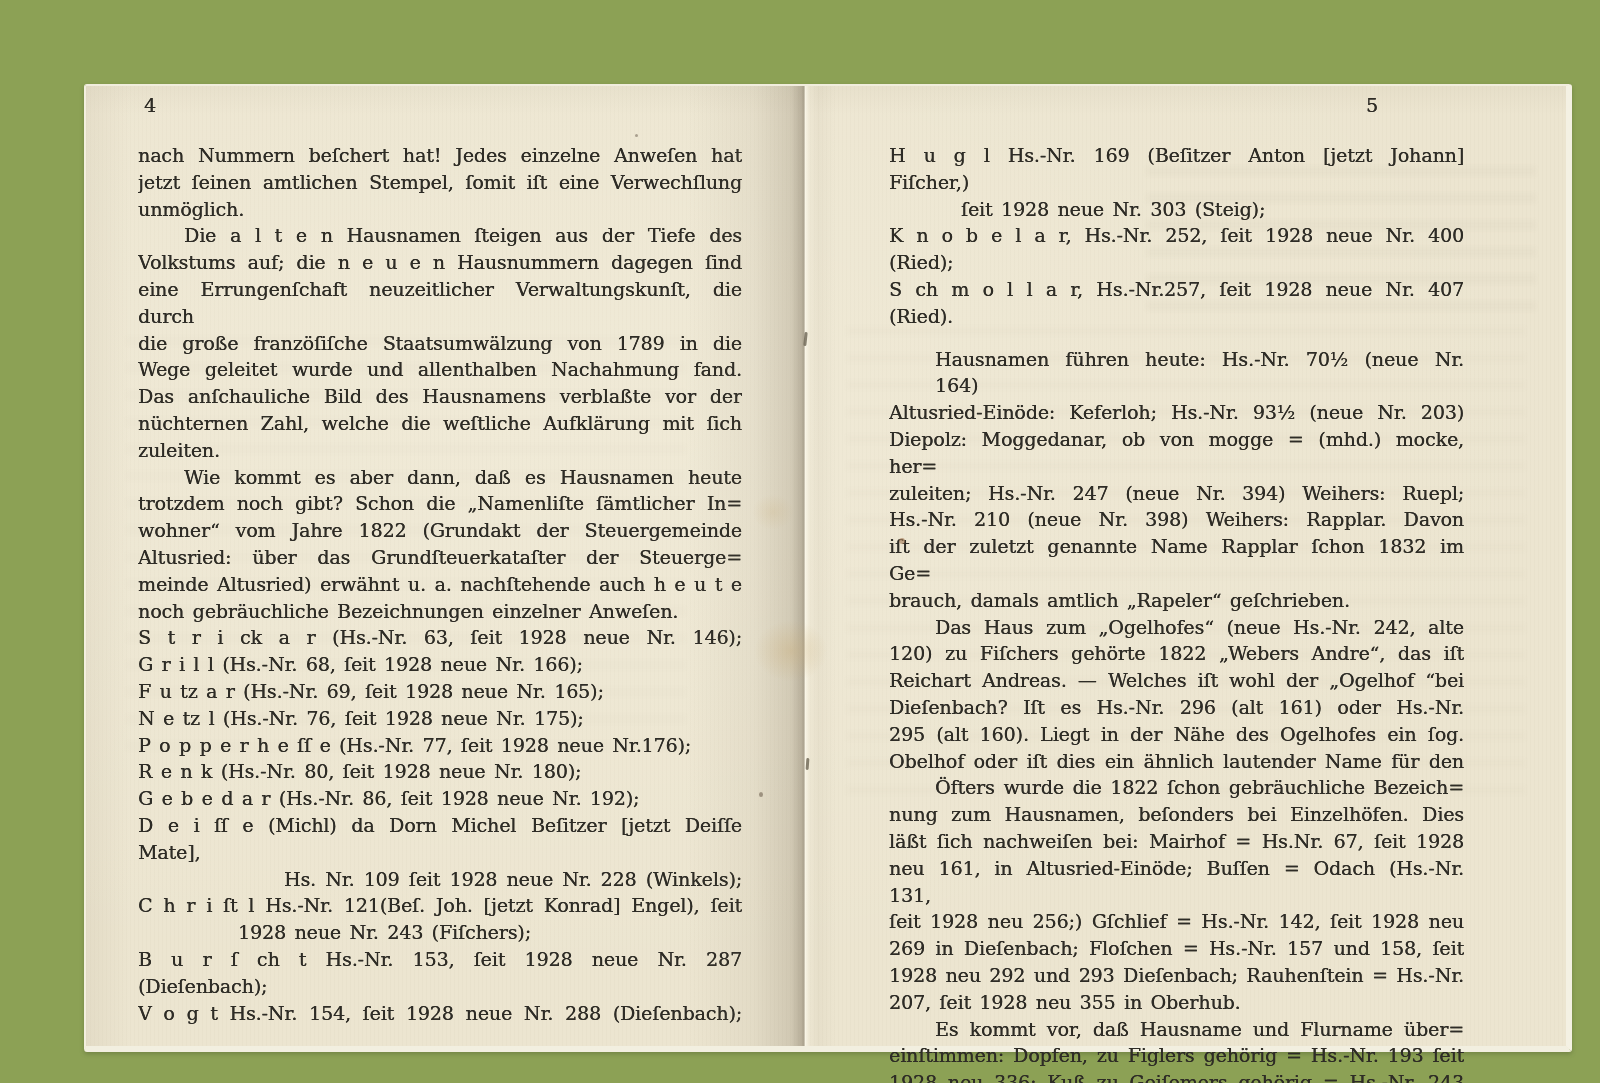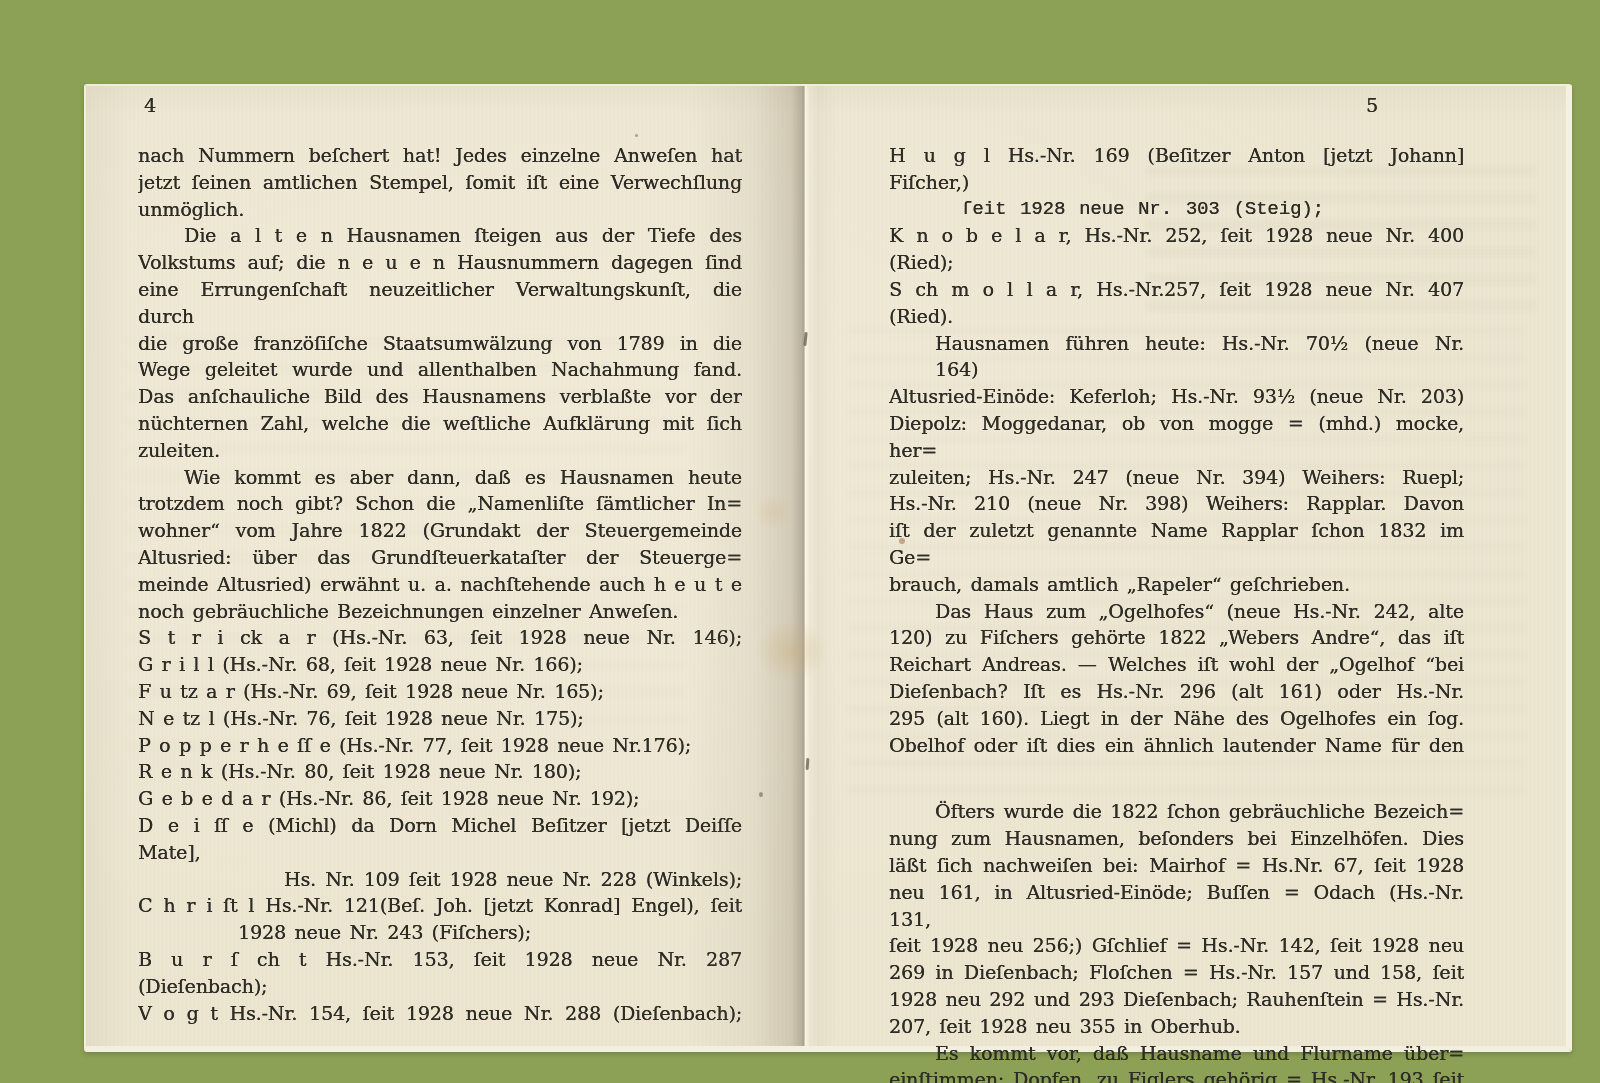--- a/index.html
+++ b/index.html
@@ -116,37 +116,37 @@
         <div class="line">G e b e d a r (Hs.-Nr. 86, ſeit 1928 neue Nr. 192);</div>
         <div class="line just">D e i ſſ e (Michl) da Dorn Michel Beſitzer [jetzt Deiſſe Mate],</div>
         <div class="line just" style="padding-left: 146px;">Hs. Nr. 109 ſeit 1928 neue Nr. 228 (Winkels);</div>
         <div class="line just">C h r i ſt l Hs.-Nr. 121(Beſ. Joh. [jetzt Konrad] Engel), ſeit</div>
         <div class="line" style="padding-left: 100px;">1928 neue Nr. 243 (Fiſchers);</div>
         <div class="line just">B u r ſ ch t Hs.-Nr. 153, ſeit 1928 neue Nr. 287 (Dieſenbach);</div>
         <div class="line just">V o g t Hs.-Nr. 154, ſeit 1928 neue Nr. 288 (Dieſenbach);</div>
       </div>
     <div class="textblock right" id="right-lines">
         <div class="line just">H u g l Hs.-Nr. 169 (Beſitzer Anton [jetzt Johann] Fiſcher,)</div>
-        <div class="line" style="padding-left: 72px; font-family: Liberation Mono, monospace;">ſeit 1928 neue Nr. 303 (Steig);</div>
+        <div class="line" style="padding-left: 72px;">ſeit 1928 neue Nr. 303 (Steig);</div>
         <div class="line just">K n o b e l a r, Hs.-Nr. 252, ſeit 1928 neue Nr. 400 (Ried);</div>
         <div class="line just">S ch m o l l a r, Hs.-Nr.257, ſeit 1928 neue Nr. 407 (Ried).</div>
-        <div class="line just" style="padding-left: 46px;">Hausnamen führen heute: Hs.-Nr. 70½ (neue Nr. 164)</div>
+        <div class="line just" style="padding-left: 46px; margin-top: 16px;">Hausnamen führen heute: Hs.-Nr. 70½ (neue Nr. 164)</div>
         <div class="line just">Altusried-Einöde: Keferloh; Hs.-Nr. 93½ (neue Nr. 203)</div>
         <div class="line just">Diepolz: Moggedanar, ob von mogge = (mhd.) mocke, her=</div>
         <div class="line just">zuleiten; Hs.-Nr. 247 (neue Nr. 394) Weihers: Ruepl;</div>
         <div class="line just">Hs.-Nr. 210 (neue Nr. 398) Weihers: Rapplar. Davon</div>
         <div class="line just">iſt der zuletzt genannte Name Rapplar ſchon 1832 im Ge=</div>
         <div class="line">brauch, damals amtlich „Rapeler“ geſchrieben.</div>
         <div class="line just" style="padding-left: 46px;">Das Haus zum „Ogelhofes“ (neue Hs.-Nr. 242, alte</div>
         <div class="line just">120) zu Fiſchers gehörte 1822 „Webers Andre“, das iſt</div>
         <div class="line just">Reichart Andreas. — Welches iſt wohl der „Ogelhof “bei</div>
         <div class="line just">Dieſenbach? Iſt es Hs.-Nr. 296 (alt 161) oder Hs.-Nr.</div>
         <div class="line just">295 (alt 160). Liegt in der Nähe des Ogelhofes ein ſog.</div>
         <div class="line just">Obelhof oder iſt dies ein ähnlich lautender Name für den</div>
-        <div class="line just" style="padding-left: 46px; margin-top: 40px;">Öfters wurde die 1822 ſchon gebräuchliche Bezeich=</div>
+        <div class="line just" style="padding-left: 46px;">Öfters wurde die 1822 ſchon gebräuchliche Bezeich=</div>
         <div class="line just">nung zum Hausnamen, beſonders bei Einzelhöfen. Dies</div>
         <div class="line just">läßt ſich nachweiſen bei: Mairhof = Hs.Nr. 67, ſeit 1928</div>
         <div class="line just">neu 161, in Altusried-Einöde; Buſſen = Odach (Hs.-Nr. 131,</div>
         <div class="line just">ſeit 1928 neu 256;) Gſchlief = Hs.-Nr. 142, ſeit 1928 neu</div>
         <div class="line just">269 in Dieſenbach; Floſchen = Hs.-Nr. 157 und 158, ſeit</div>
         <div class="line just">1928 neu 292 und 293 Dieſenbach; Rauhenſtein = Hs.-Nr.</div>
         <div class="line">207, ſeit 1928 neu 355 in Oberhub.</div>
         <div class="line just" style="padding-left: 46px;">Es kommt vor, daß Hausname und Flurname über=</div>
         <div class="line just">einſtimmen: Dopfen, zu Figlers gehörig = Hs.-Nr. 193 ſeit</div>
         <div class="line just">1928 neu 336; Kuß zu Geiſemers gehörig = Hs.-Nr. 243 ſeit</div>

